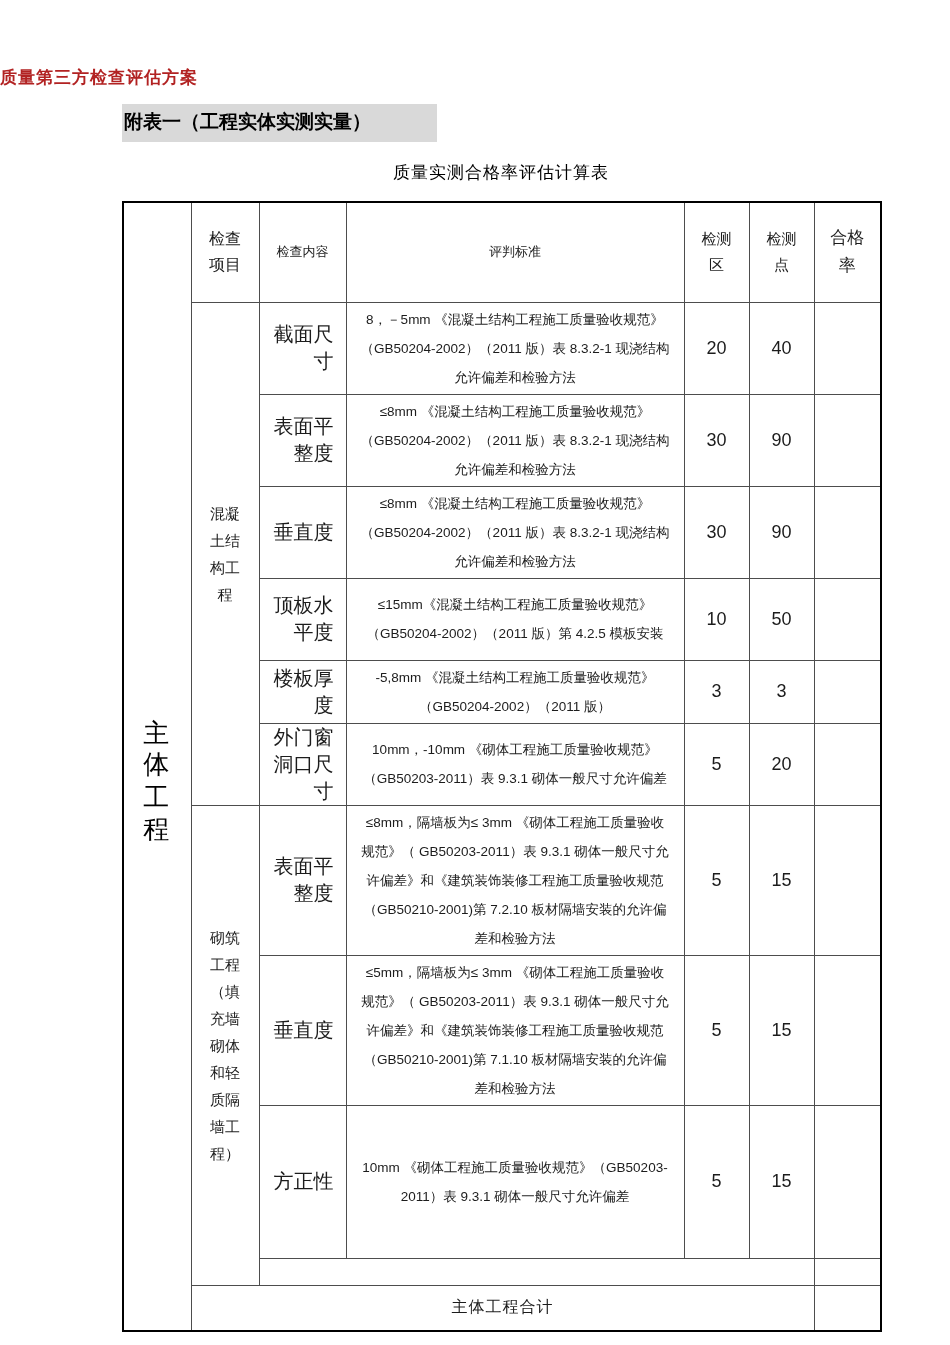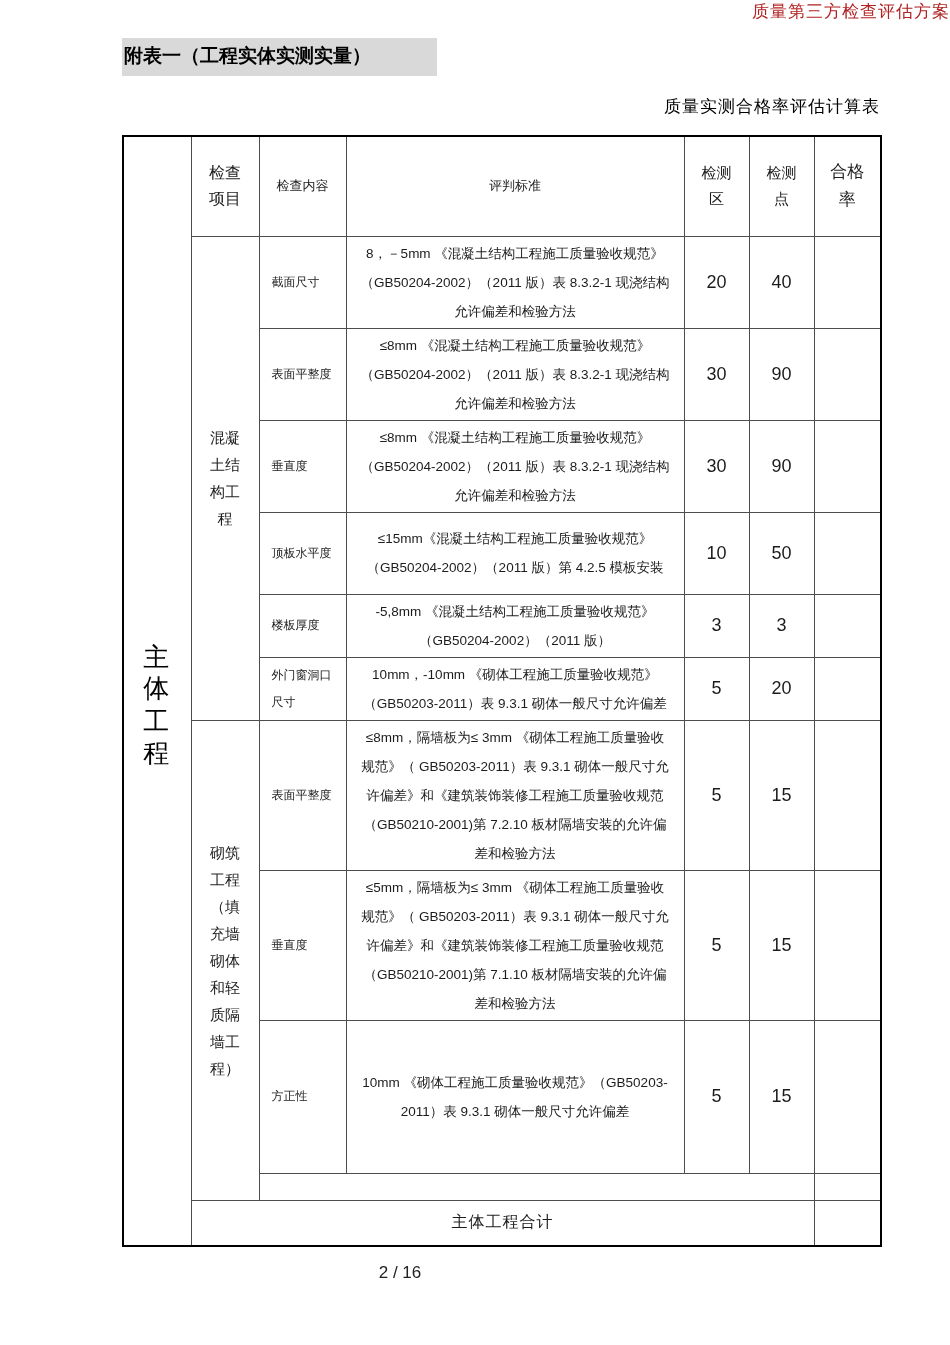--- a/index.html
+++ b/index.html
@@ -8,32 +8,32 @@
     --border-color:#4d4d4d;
   }
   *{box-sizing:border-box;}
   html,body{margin:0;padding:0;}
   body{
     width:950px;height:1345px;background:#ffffff;
     font-family:"Liberation Sans","DejaVu Sans",sans-serif;
     color:#1c1c1c;position:relative;
   }
   .doc-title{
-    text-align:right;
-    font-size:17px;font-weight:normal;color:var(--title-color);
+    padding-top:66px;text-align:left;
+    font-size:17px;font-weight:bold;color:var(--title-color);
     letter-spacing:1px;
   }
   .annex-wrap{margin:15px 16px 0 122px;}
   .annex-label{
     display:inline-block;background:var(--annex-bg);
     font-size:19px;font-weight:bold;color:#000;
     min-width:315px;padding:5px 8px 7px 2px;
   }
   .table-title{
-    width:758px;margin:19px 0 0 122px;text-align:right;
+    width:758px;margin:19px 0 0 122px;text-align:center;
     font-size:17px;color:#000;letter-spacing:1px;
   }
   table.main-table{
     margin:17px 0 0 122px;width:758px;
     border-collapse:collapse;table-layout:fixed;
     border:2px solid #000;
   }
   table.main-table td{
     border:1px solid var(--border-color);
     text-align:center;vertical-align:middle;
@@ -51,21 +51,21 @@
   .hdr-lg{font-size:17px;line-height:28px;}
   .w36{display:inline-block;width:36px;}
   .w34{display:inline-block;width:34px;}
   .w40{display:inline-block;width:40px;}
   .group-label{
     display:inline-block;width:36px;
     font-size:15px;line-height:27px;text-align:center;
   }
   .item-label{
     display:inline-block;width:62px;
-    font-size:12px;line-height:27px;text-align:left;
+    font-size:20px;line-height:27px;text-align:right;
   }
   .criteria-cell{
     font-size:13.5px;line-height:29px;
     padding:2px 14px !important;
   }
   .num-cell{font-size:18px;}
   .rate-cell{}
   .total-cell{font-size:16px;letter-spacing:1px;}
   .page-footer{
     width:800px;margin-top:16px;text-align:center;

